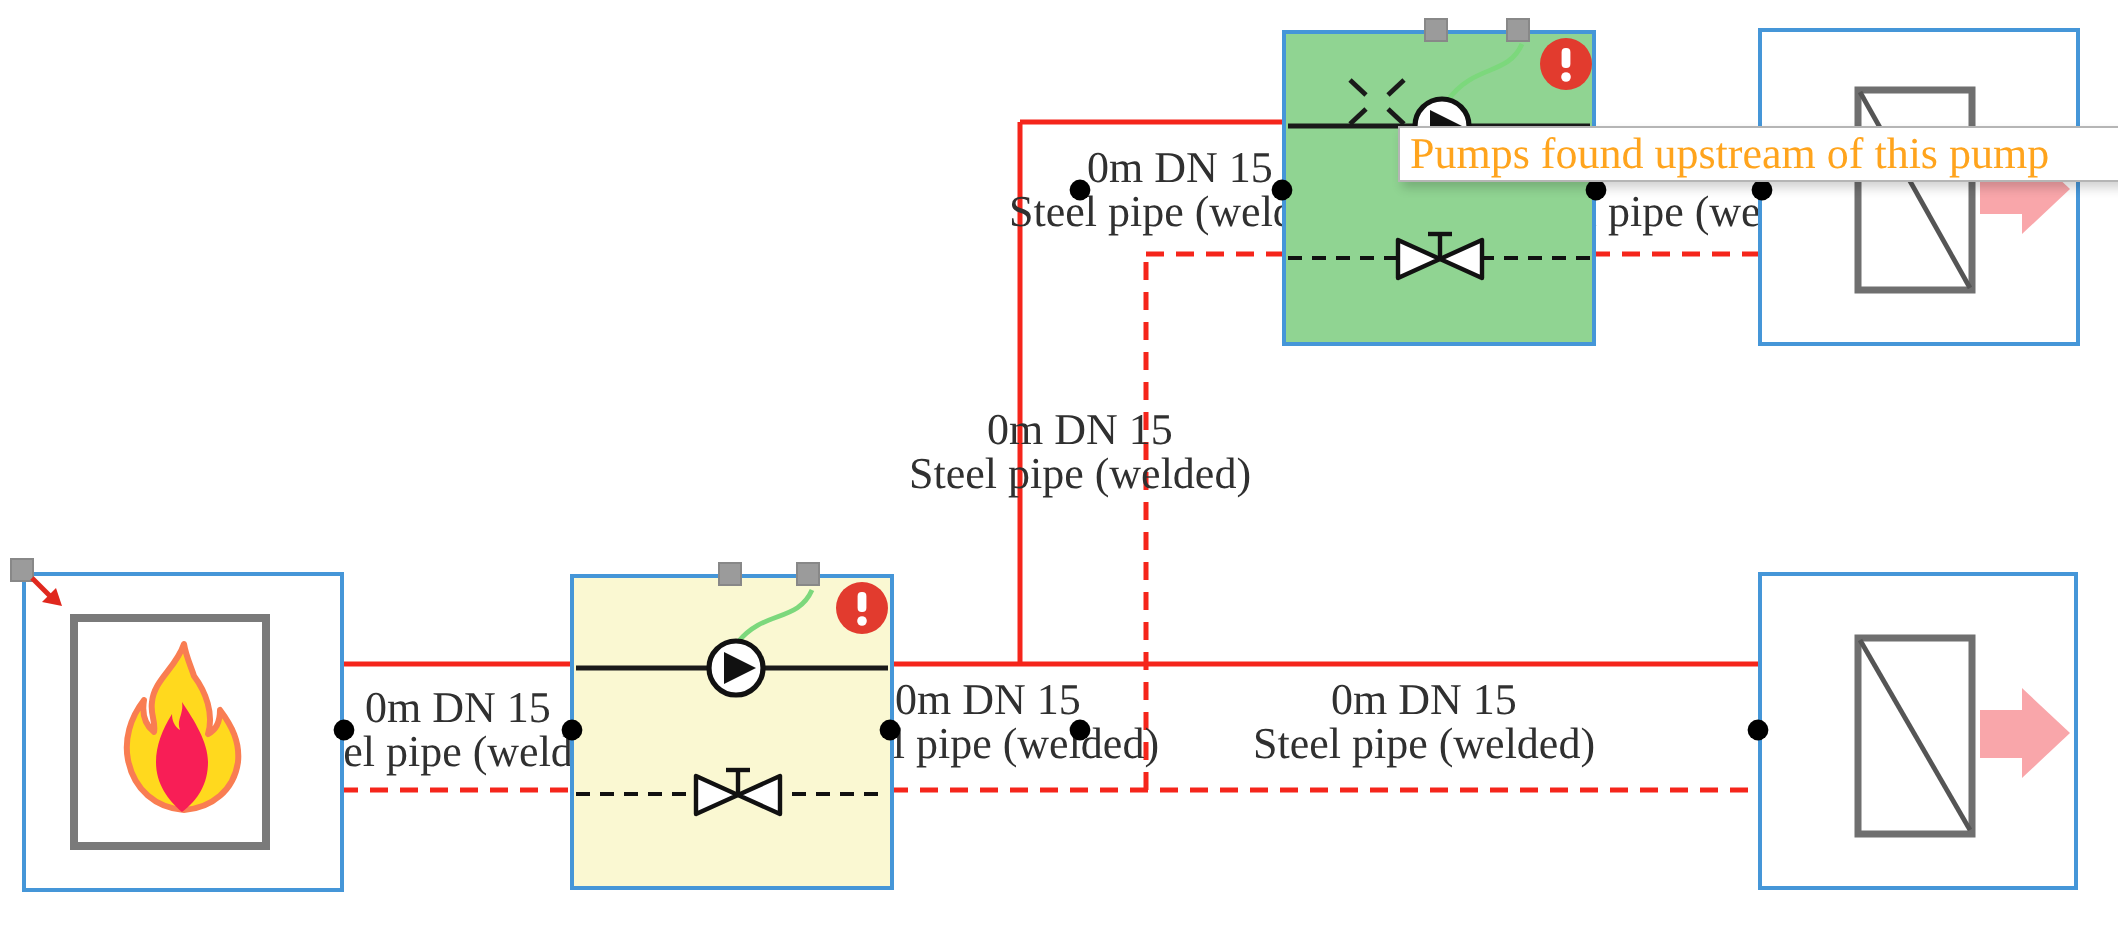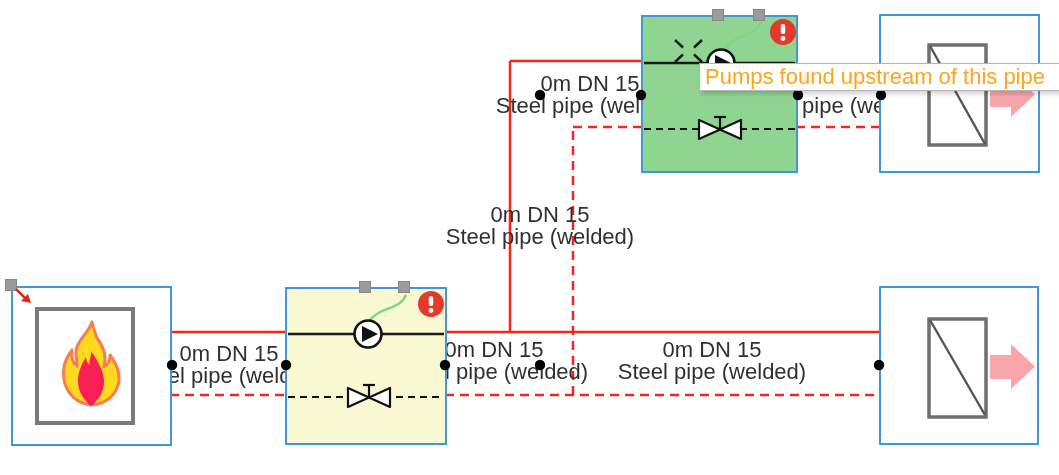--- a/index.html
+++ b/index.html
@@ -1,18 +1,18 @@
 <!DOCTYPE html>
 <html><head>
 <meta charset="utf-8">
 <style>
   html,body{margin:0;padding:0;background:#ffffff;}
   #canvas{
     position:relative;width:1059px;height:475px;background:#ffffff;
-    overflow:hidden;font-family:Liberation Sans, sans-serif;
+    overflow:hidden;font-family:Liberation Serif, serif;
   }
   svg{display:block;}
   .layer{position:absolute;left:0;top:0;z-index:1;}
   .pipe-label{
     position:absolute;transform:translate(-50%,-50%);text-align:center;
     font-size:22px;line-height:22px;color:#303030;white-space:nowrap;z-index:2;
   }
   .block{position:absolute;border:2px solid #4596d8;box-sizing:border-box;z-index:3;background:#fff;}
   .block svg{position:absolute;left:0;top:0;overflow:visible;}
   .green-block{background:#90d492;}
@@ -197,16 +197,16 @@
       <circle cx="881" cy="95" r="5.2"></circle>
       <circle cx="172" cy="365" r="5.2"></circle>
       <circle cx="286" cy="365" r="5.2"></circle>
       <circle cx="445" cy="365" r="5.2"></circle>
       <circle cx="540" cy="365" r="5.2"></circle>
       <circle cx="879" cy="365" r="5.2"></circle>
     </g>
   </svg>
 
   <div id="tooltip">
-    <span>Pumps found upstream of this pipe</span>
+    <span>Pumps found upstream of this pump</span>
   </div>
 
 </div>
 
 </body></html>

